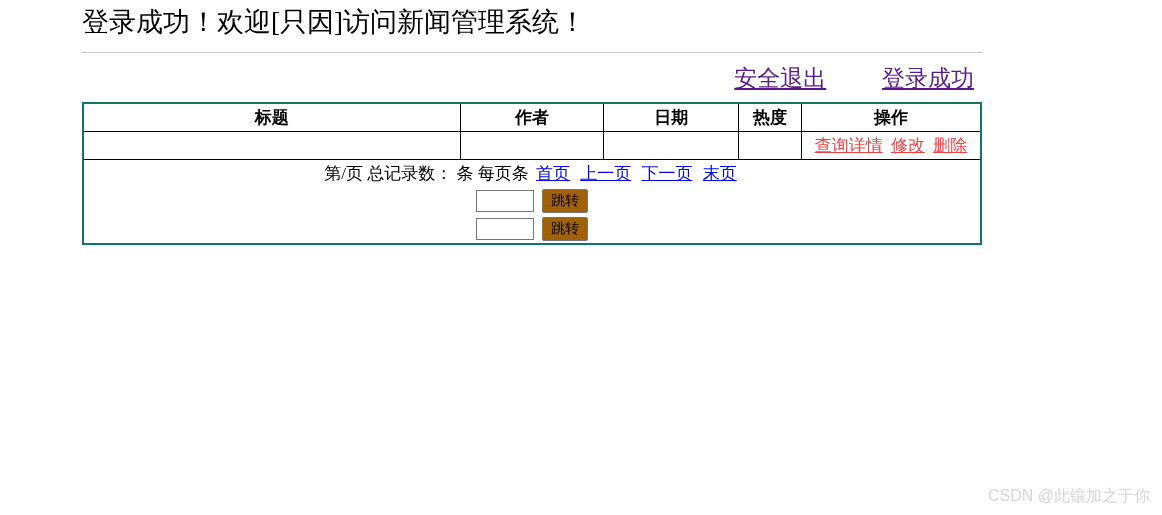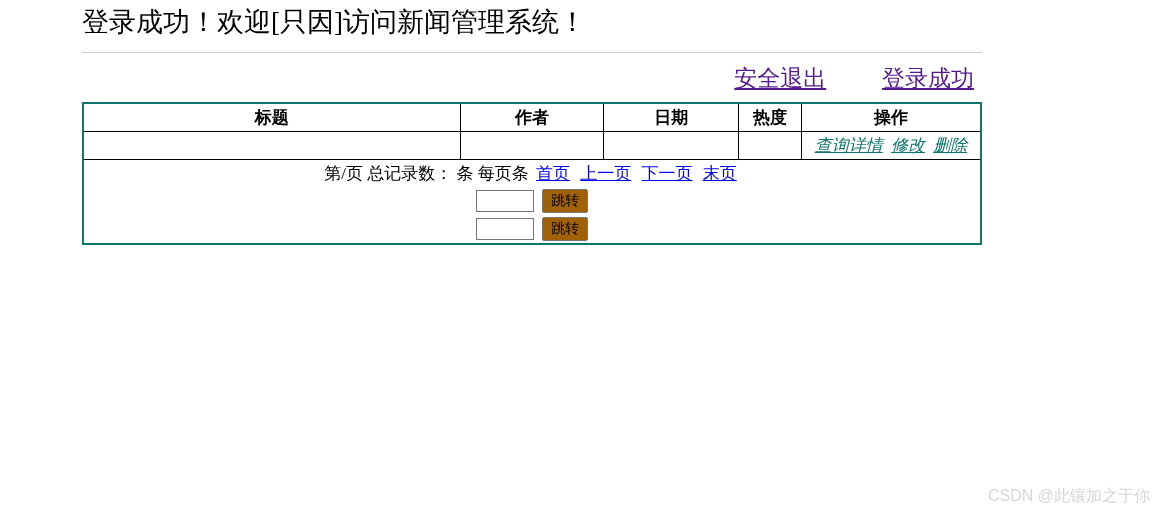--- a/index.html
+++ b/index.html
@@ -49,24 +49,23 @@
     table.main th, table.main td {
       border: 1px solid #000;
       text-align: center;
       font-size: 17px;
       padding: 2px 4px;
     }
     table.main th {
       font-weight: bold;
     }
     .op-links a {
-      color: #0f766e;
+      color: #ef4444;
       text-decoration: underline;
       margin: 0 2px;
-      font-style: italic;
     }
     .pager-cell {
       padding: 6px 4px 8px 4px;
     }
     .pager-line1 {
       margin-bottom: 4px;
     }
     .pager-line1 a {
       color: #0000ee;
       text-decoration: underline;

